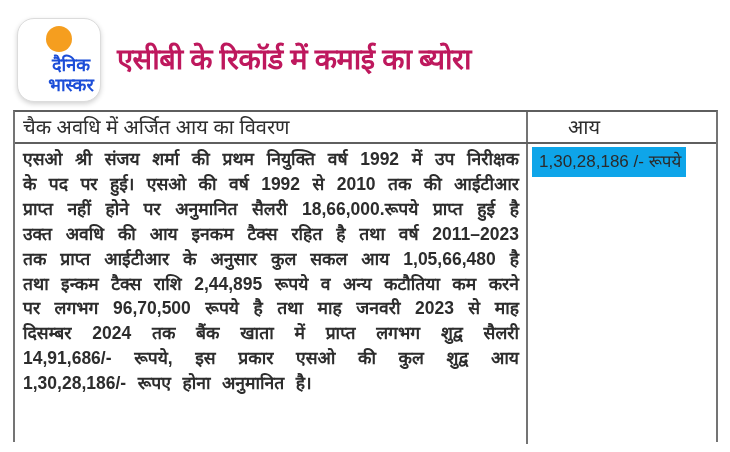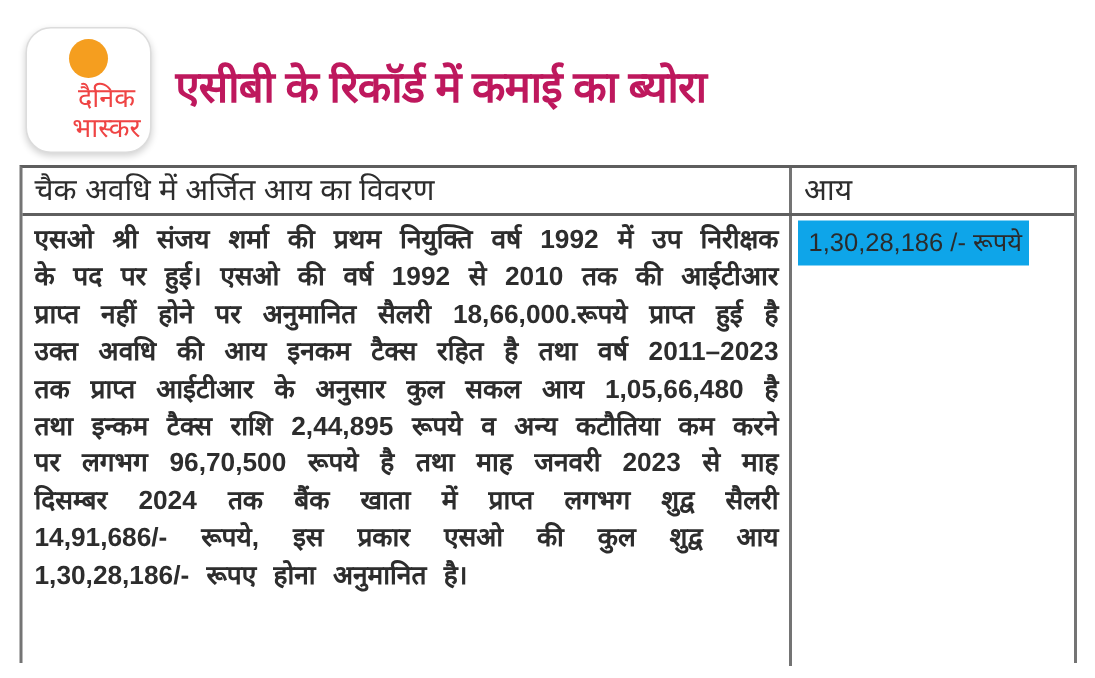--- a/index.html
+++ b/index.html
@@ -37,23 +37,23 @@
   }
   .sun {
     width: 26px;
     height: 26px;
     border-radius: 50%;
     background: #f59e1f;
     margin-bottom: 3px;
   }
   .logo-line {
     font-size: 18px;
-    font-weight: 400;
+    font-weight: 700;
     line-height: 20px;
-    color: #ef4444;
+    color: #1d4ed8;
     letter-spacing: 0px;
     white-space: nowrap;
     margin-left: 24px;
   }
   .headline {
     margin: 0;
     font-size: 29px;
     font-weight: 700;
     color: #be185d;
     letter-spacing: -0.5px;
@@ -71,20 +71,21 @@
     border-left: 2px solid rgba(70,70,70,0.75);
     border-right: 2px solid rgba(70,70,70,0.75);
     box-sizing: border-box;
     color: #2d2d2d;
   }
   .trow {
     display: flex;
   }
   .trow.head {
     border-bottom: 2px solid rgba(55,55,55,0.8);
+    gap: 32px;
   }
   .cell {
     box-sizing: border-box;
   }
   .cell.left {
     width: 513px;
     border-right: 2px solid rgba(70,70,70,0.75);
   }
   .cell.right {
     flex: 1;

